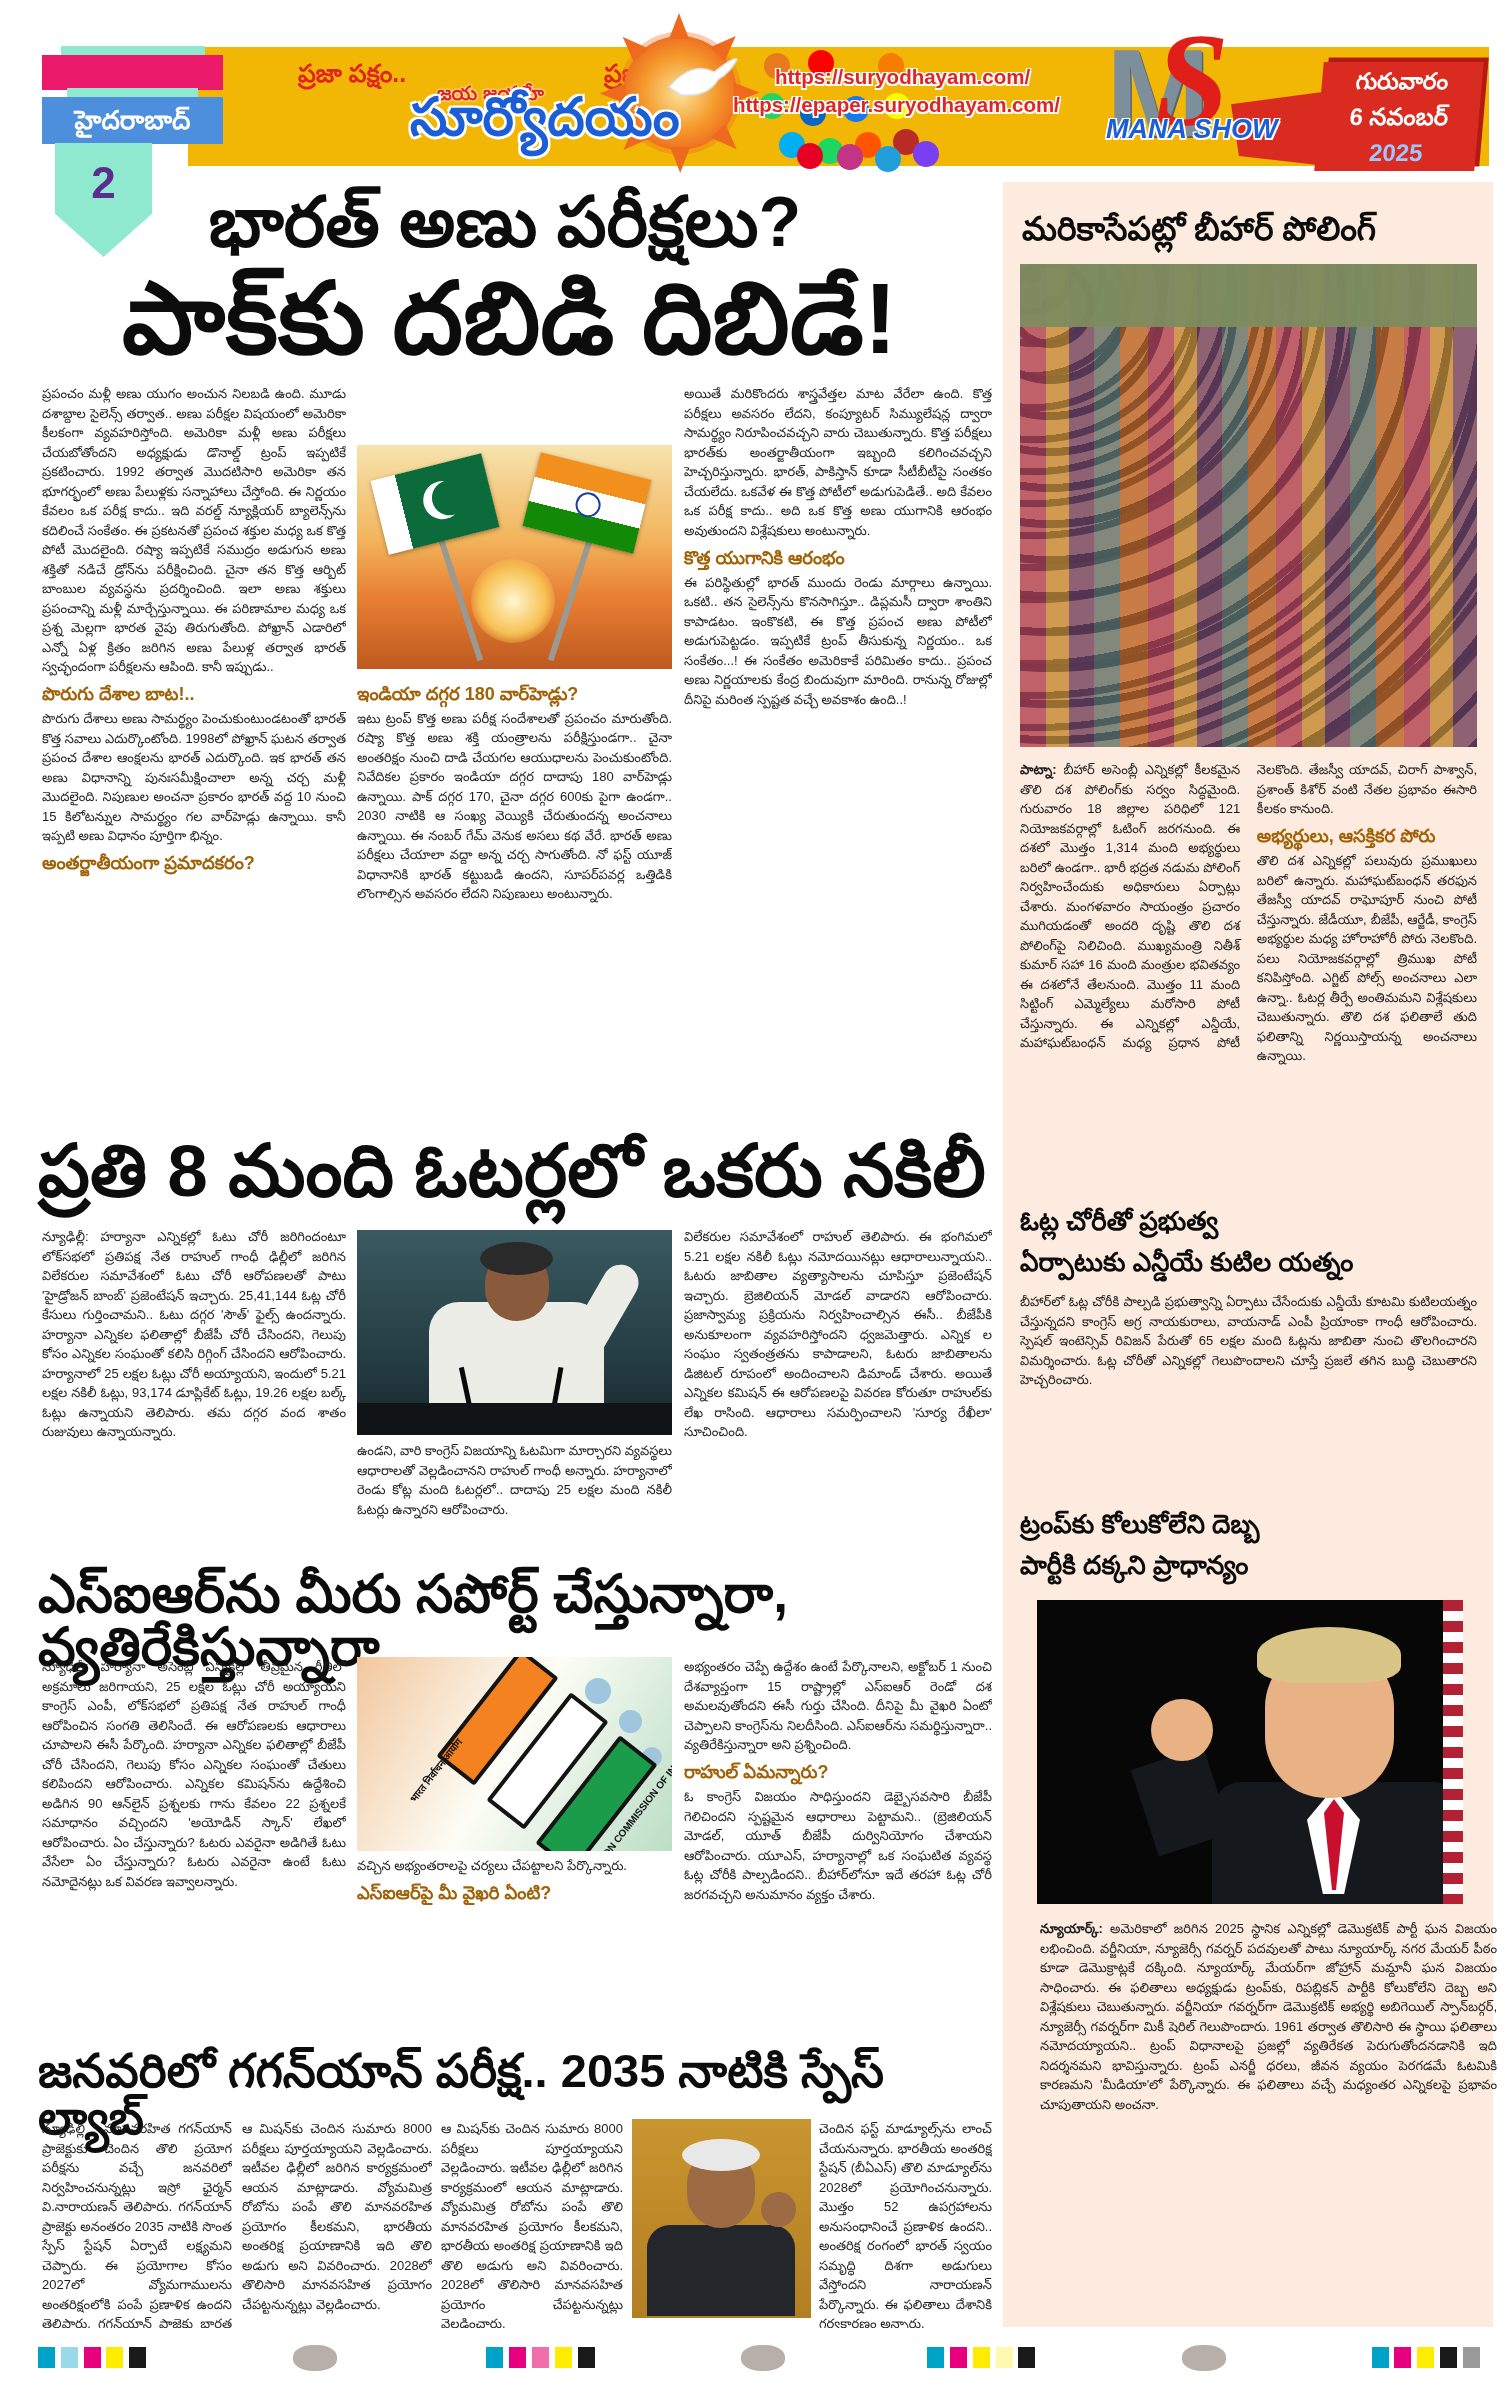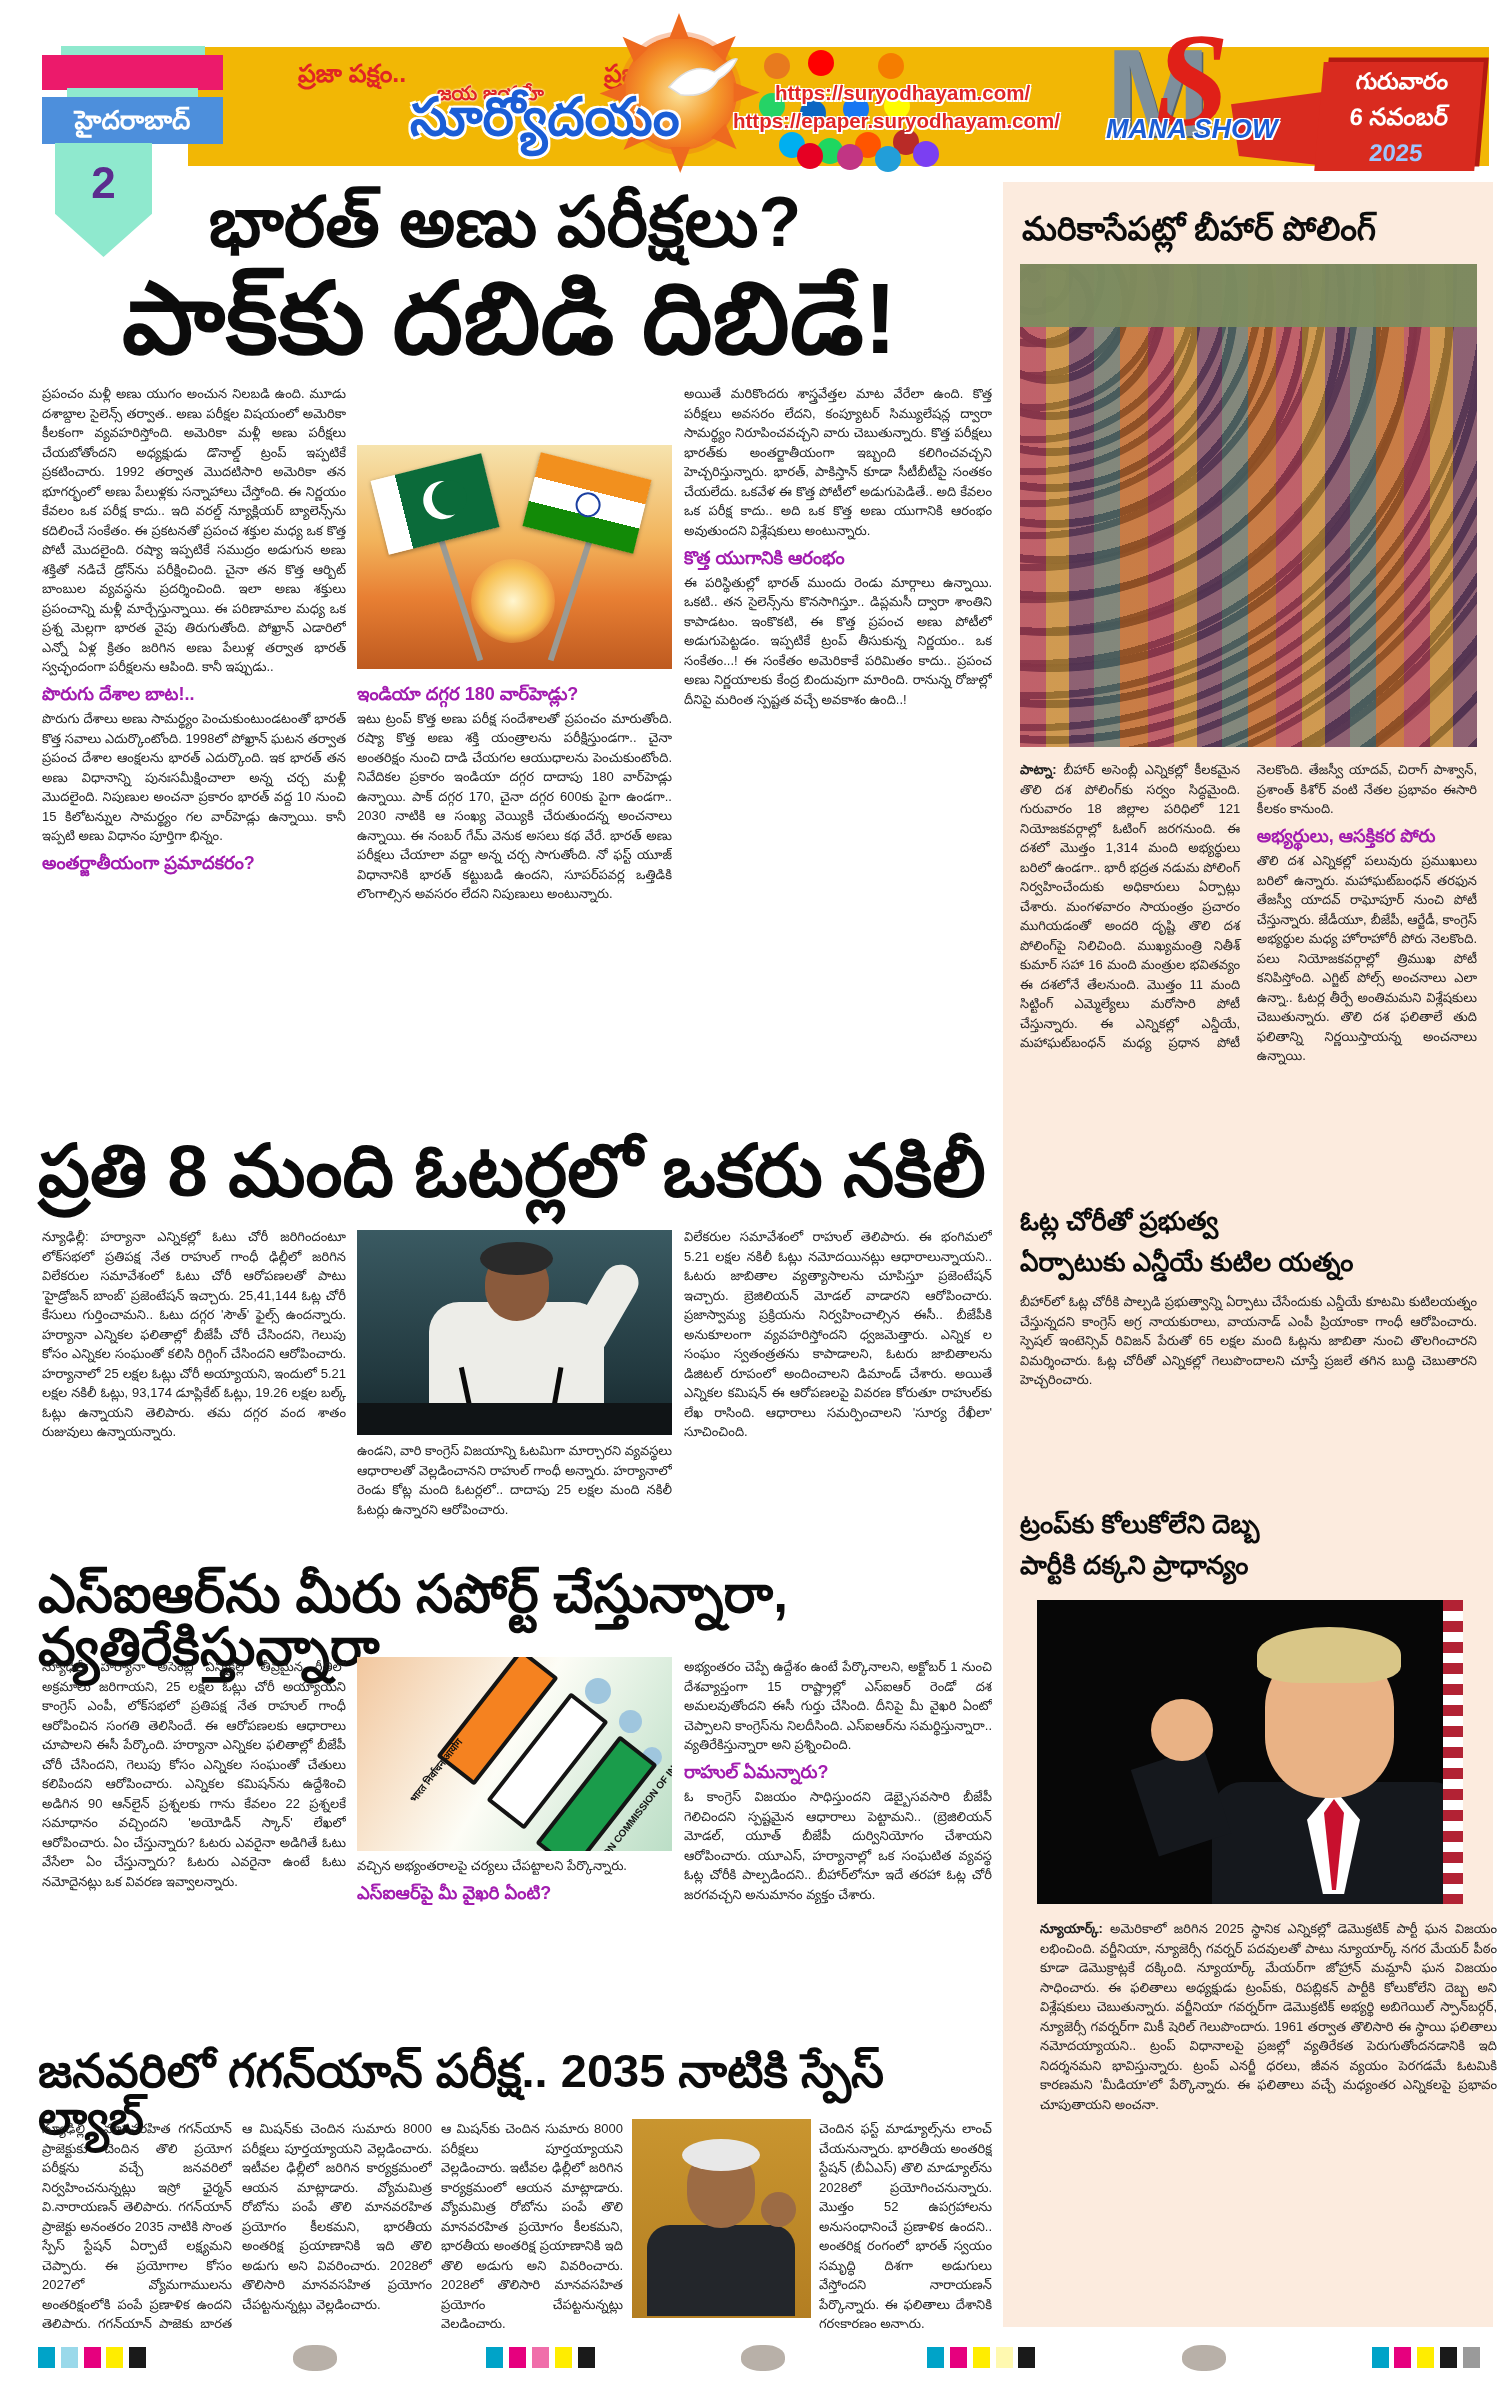--- a/index.html
+++ b/index.html
@@ -23,42 +23,42 @@
       text-shadow:-2.3px -2.3px 0 #fff,2.3px -2.3px 0 #fff,-2.3px 2.3px 0 #fff,2.3px 2.3px 0 #fff,0 3px 0 #fff;}
   .sun{left:623px;top:36px;width:114px;height:114px;border-radius:50%;
       background:radial-gradient(circle,#FBE29A 0%,#F59B2C 45%,#EE6A1F 75%);
       box-shadow:0 0 0 4.6px rgba(238,106,31,.35);}
   .ray{position:absolute;width:0;height:0;border-left:10.6px solid transparent;border-right:10.6px solid transparent;
       border-bottom:26px solid #EE6A1F;left:46px;top:-23px;transform-origin:10.6px 80px;}
   .dove{left:661px;top:53px;}
   .social{left:764px;top:53px;width:179px;height:112px;}
   .sicon{position:absolute;width:26px;height:26px;border-radius:50%;}
   .url{font-weight:900;color:#E02525;font-size:20.5px;white-space:nowrap;
-      text-shadow:-1.5px -1.5px 0 #fff,1.5px -1.5px 0 #fff,-1.5px 1.5px 0 #fff,1.5px 1.5px 0 #fff;margin-top:16px;}
+      text-shadow:-1.5px -1.5px 0 #fff,1.5px -1.5px 0 #fff,-1.5px 1.5px 0 #fff,1.5px 1.5px 0 #fff;}
   .mana-m{left:1106px;top:30px;font-size:125px;line-height:1;font-weight:900;color:#7E8F9C;
       text-shadow:1.5px 1.5px 0 #55636e;}
   .mana-s{left:1155px;top:13.7px;font-size:133px;line-height:1;font-weight:900;color:#E02018;
       font-family:"Liberation Serif","DejaVu Serif",serif;font-style:italic;}
   .mana-flag{left:1231px;top:91px;width:99px;height:74px;background:#D92B1F;
       clip-path:polygon(0 18%,100% 0,88% 100%,8% 88%);}
   .mana-text{left:1106px;top:114px;font-size:27px;font-weight:900;font-style:italic;color:#1B5ED6;
       text-shadow:-1.5px -1.5px 0 #fff,1.5px 1.5px 0 #fff,1.5px -1.5px 0 #fff,-1.5px 1.5px 0 #fff;}
   .datebox{left:1319px;top:62px;width:160px;height:103px;background:#D92B1F;transform:skew(-5deg);
       color:#fff;text-align:center;font-weight:bold;padding-top:6px;box-shadow:4.6px -4.6px 0 #B31A12;}
   .datebox .d1{font-size:23px;} .datebox .d2{font-size:24px;margin-top:3px;}
   .datebox .d3{font-size:24px;color:#9DC6FF;margin-top:1.5px;}
   
   .kicker{left:30px;top:187px;width:950px;text-align:center;font-size:70px;font-weight:900;color:#0c0c0c;line-height:1;}
   .headline1{left:23px;top:268px;width:973px;text-align:center;font-size:100px;font-weight:900;color:#0c0c0c;line-height:1;}
   .h2{left:38px;top:1134px;width:958px;font-size:73px;font-weight:900;color:#0c0c0c;line-height:1;}
   .h3{left:38px;top:1567px;width:958px;font-size:53px;font-weight:900;color:#0c0c0c;line-height:1;}
   .h4{left:38px;top:2047px;width:958px;font-size:47px;font-weight:900;color:#0c0c0c;line-height:1;}
   .col{position:absolute;text-align:justify;font-size:13px;line-height:1.5;color:#1c1c1c;}
   .col p{margin:0 0 6px 0;}
-  .sub{font-weight:900;font-size:18px;text-align:left;margin:7.6px 0 4.6px 0;color:#a21caf;line-height:1.15;}
+  .sub{font-weight:900;font-size:18px;text-align:left;margin:7.6px 0 4.6px 0;color:#a16207;line-height:1.15;}
   .dl{font-weight:bold;}
   .caption{font-size:11.4px;line-height:1.45;color:#222;}
   
   .ph{position:absolute;overflow:hidden;}
   .flags{background:linear-gradient(180deg,#F6E3AE 0%,#F2B45C 42%,#E87F33 68%,#BE5A20 100%);}
   .flagsun{position:absolute;left:114px;top:114px;width:84px;height:84px;border-radius:50%;
       background:radial-gradient(circle,#FFF6D0 0%,#F7C153 55%,rgba(247,193,83,0) 78%);}
   .pole{position:absolute;width:6px;height:190px;background:#9a9a94;top:30px;}
   .pakflag{position:absolute;left:21px;top:21px;width:114px;height:76px;transform:rotate(-14deg);
       background:linear-gradient(90deg,#fff 0 22%,#0B6B3A 22% 100%);box-shadow:0 1.5px 4.6px rgba(0,0,0,.35);}

